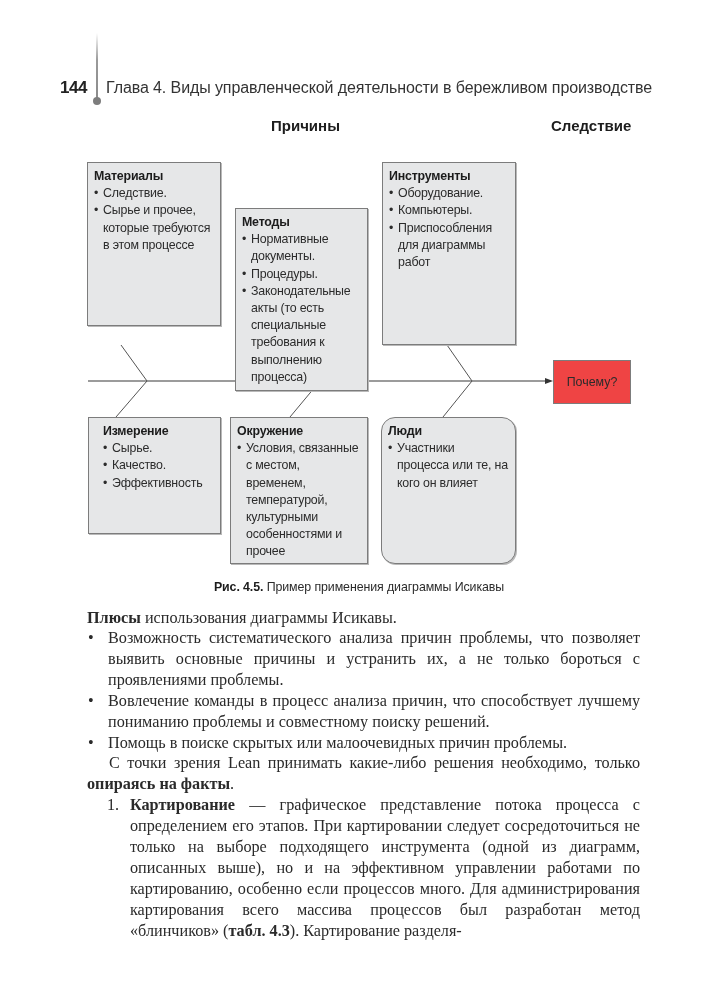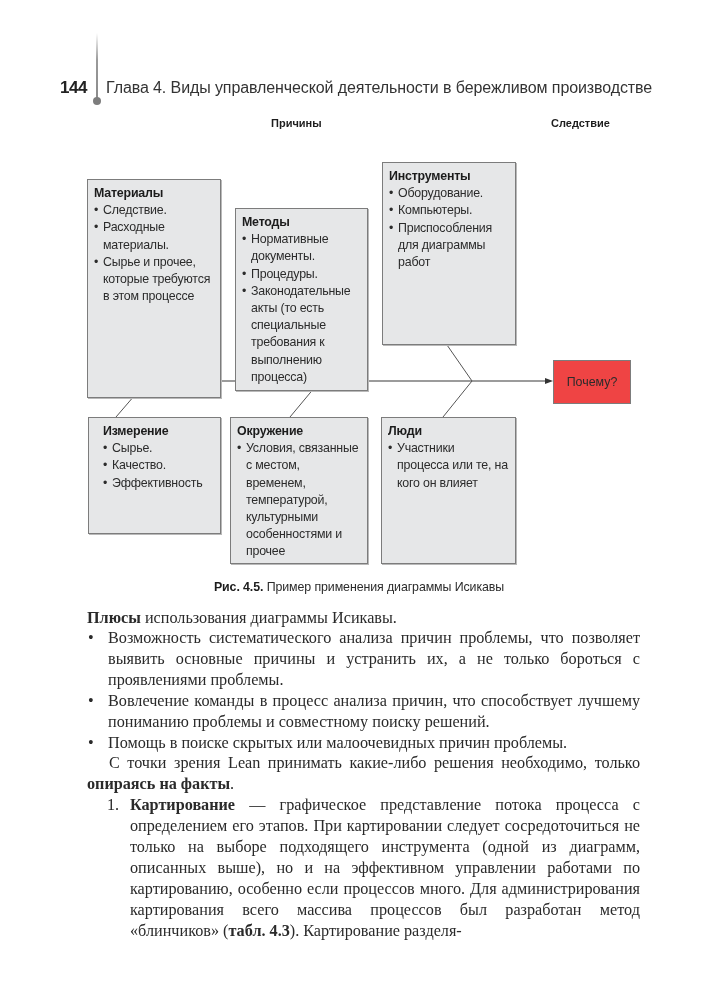--- a/index.html
+++ b/index.html
@@ -2,21 +2,21 @@
 <html><head>
 <meta charset="utf-8">
 <style>
   html, body { margin:0; padding:0; background:#ffffff; }
   body { width:718px; height:1000px; position:relative; overflow:hidden; font-family:"Liberation Sans", sans-serif; color:#1a1a1a; }
   .abs { position:absolute; }
   .hdr-line { left:96px; top:33px; width:2px; height:68px; background:linear-gradient(#ffffff,#9a9a9a 40%,#8a8a8a); }
   .hdr-dot { left:93px; top:97px; width:8px; height:8px; border-radius:50%; background:#7d7d7d; }
   .page-num { left:60px; top:78px; font-size:17px; font-weight:bold; color:#222; letter-spacing:-0.5px; }
   .running-head { left:106px; top:79px; font-size:16px; color:#333; white-space:nowrap; letter-spacing:-0.1px; }
-  .lbl { font-size:11px; font-weight:bold; color:#1d1d1d; }
+  .lbl { font-size:15px; font-weight:bold; color:#1d1d1d; }
   .cause-box { background:#e6e7e8; border:1.5px solid #7c7c7c; box-shadow:1px 1px 0 #b9b9b9; box-sizing:border-box; padding:5px 6px; font-size:12.4px; line-height:17.2px; color:#2b2b2b; letter-spacing:-0.2px; }
   .cause-box .title { font-weight:bold; color:#1c1c1c; }
   .cause-box ul { list-style:none; margin:0; padding:0; }
   .cause-box li { position:relative; padding-left:9px; }
   .cause-box li::before { content:"•"; position:absolute; left:0; top:0; }
   .effect-box { left:553px; top:360px; width:78px; height:44px; background:#ef4444; border:1.5px solid #7c7c7c; box-sizing:border-box; display:flex; align-items:center; justify-content:center; font-size:12.4px; color:#2b2b2b; }
   svg.bones { position:absolute; left:0; top:0; }
   .caption { left:0; width:718px; top:580px; text-align:center; font-size:12.4px; color:#2b2b2b; letter-spacing:-0.1px; }
   .caption b { color:#1c1c1c; }
   .body-text { font-family:"Liberation Serif", serif; font-size:16.2px; line-height:21px; color:#2a2a2a; }
@@ -38,25 +38,24 @@
 <div class="abs lbl" style="left:551px; top:117px;">Следствие</div>
 
 <svg class="bones" width="718" height="1000">
   <line x1="88" y1="381" x2="545" y2="381" stroke="#7a7a7a" stroke-width="1.4"></line>
   <polygon points="545,378 553,381 545,384" fill="#333"></polygon>
   <polyline points="121,345 147,381 116,417" fill="none" stroke="#555" stroke-width="1"></polyline>
   <polyline points="295,345 320,381 290,417" fill="none" stroke="#555" stroke-width="1"></polyline>
   <polyline points="447,345 472,381 443,417" fill="none" stroke="#555" stroke-width="1"></polyline>
 </svg>
 
-<div class="abs cause-box" style="left:87px; top:162px; width:134px; height:219px;margin-top:17px;">
+<div class="abs cause-box" style="left:87px; top:162px; width:134px; height:164px;">
   <div class="title">Материалы</div>
   <ul>
     <li>Следствие.</li>
-    <li>Расходные материалы.</li>
     <li>Сырье и прочее, которые требуются в этом процессе</li>
   </ul>
 </div>
 <div class="abs cause-box" style="left:235px; top:162px; width:133px; height:183px;margin-top:46px;">
   <div class="title">Методы</div>
   <ul>
     <li>Нормативные документы.</li>
     <li>Процедуры.</li>
     <li>Законодательные акты (то есть специальные требования к выполнению процесса)</li>
   </ul>
@@ -79,21 +78,21 @@
     <li>Качество.</li>
     <li>Эффективность</li>
   </ul>
 </div>
 <div class="abs cause-box" style="left:230px; top:417px; width:138px; height:147px;">
   <div class="title">Окружение</div>
   <ul>
     <li>Условия, связанные с местом, временем, температурой, культурными особенностями и прочее</li>
   </ul>
 </div>
-<div class="abs cause-box" style="left:381px; top:417px; width:135px; height:147px;">
+<div class="abs cause-box" style="left:381px; top:417px; width:135px; height:147px;border-radius:14px;">
   <div class="title">Люди</div>
   <ul>
     <li>Участники процесса или те, на кого он влияет</li>
   </ul>
 </div>
 
 <div class="abs caption"><b>Рис. 4.5.</b><span> Пример применения диаграммы Исикавы</span></div>
 
 <div class="body-text">
   <div class="para" style="top:608px;"><b>Плюсы</b><span> использования диаграммы Исикавы.</span></div>

